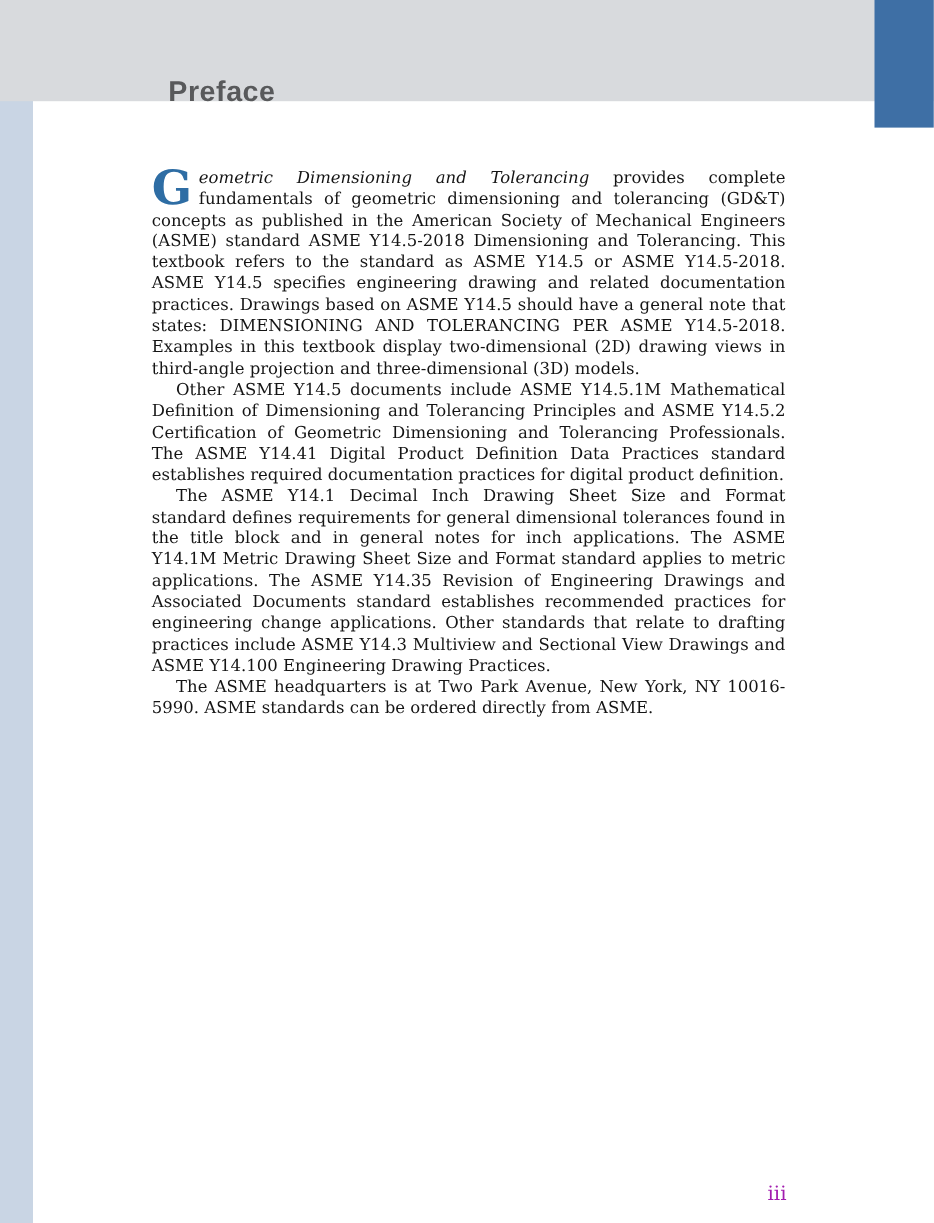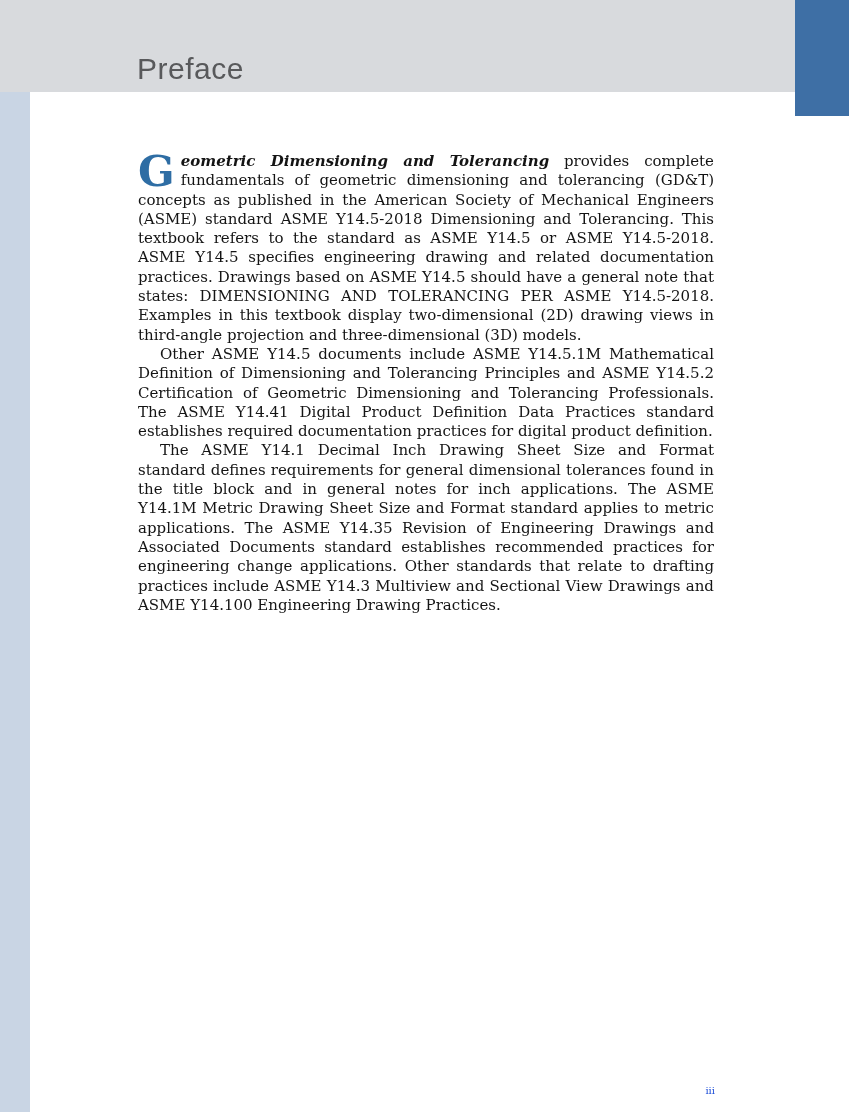--- a/index.html
+++ b/index.html
@@ -36,24 +36,24 @@
     right: 0;
     top: 0;
     width: 54px;
     height: 116px;
     background: var(--corner-color, #3e6fa5);
   }
   .title {
     position: absolute;
     left: 137px;
     top: 52px;
-    margin: 0;
+    margin: 16px;
     font-family: "Liberation Sans", "DejaVu Sans", sans-serif;
-    font-weight: 400;
-    font-size: 30px;
+    font-weight: 700;
+    font-size: 26px;
     letter-spacing: 0.5px;
     color: var(--title-color, #58595b);
     z-index: 3;
   }
   .body-text {
     position: absolute;
     left: 138px;
     top: 152px;
     width: 576px;
     font-size: 15px;
@@ -71,36 +71,37 @@
   .dropcap {
     float: left;
     font-size: 43px;
     line-height: 34px;
     font-weight: bold;
     color: var(--dropcap-color, #2e6da4);
     padding: 2px 6px 0 0;
   }
   .seg-n { font-style: normal; }
   .seg-i { }
-  .seg-bi { font-style: italic; font-weight: bold; }
+  .seg-bi { font-style: italic; font-weight: normal; }
   .page-number {
     position: absolute;
     right: 134px;
     bottom: 16px;
-    font-size: 10px;
-    color: #1d4ed8;
+    font-size: 18px;
+    color: #a21caf;
   }
 </style>
 </head>
 <body>
 
 <div class="page">
   <div class="left-strip"></div>
   <div class="top-band"></div>
   <div class="corner-block"></div>
   <h1 class="title">Preface</h1>
   <div class="body-text" id="paragraphs">
       <p class="para first"><span class="dropcap">G</span><span class="seg-bi">eometric Dimensioning and Tolerancing</span><span class="seg-n"> provides complete fundamentals of geometric dimensioning and tolerancing (GD&amp;T) concepts as published in the American Society of Mechanical Engineers (ASME) standard ASME Y14.5-2018 </span><span class="seg-i">Dimensioning and Tolerancing</span><span class="seg-n">. This textbook refers to the standard as ASME Y14.5 or ASME Y14.5-2018. ASME Y14.5 specifies engineering drawing and related documentation practices. Drawings based on ASME Y14.5 should have a general note that states: DIMENSIONING AND TOLERANCING PER ASME Y14.5-2018. Examples in this textbook display two-dimensional (2D) drawing views in third-angle projection and three-dimensional (3D) models.</span></p>
       <p class="para"><span class="seg-n">Other ASME Y14.5 documents include ASME Y14.5.1M </span><span class="seg-i">Mathematical Definition of Dimensioning and Tolerancing Principles</span><span class="seg-n"> and ASME Y14.5.2 </span><span class="seg-i">Certification of Geometric Dimensioning and Tolerancing Professionals</span><span class="seg-n">. The ASME Y14.41 </span><span class="seg-i">Digital Product Definition Data Practices</span><span class="seg-n"> standard establishes required documentation practices for digital product definition.</span></p>
       <p class="para"><span class="seg-n">The ASME Y14.1 </span><span class="seg-i">Decimal Inch Drawing Sheet Size and Format</span><span class="seg-n"> standard defines requirements for general dimensional tolerances found in the title block and in general notes for inch applications. The ASME Y14.1M </span><span class="seg-i">Metric Drawing Sheet Size and Format</span><span class="seg-n"> standard applies to metric applications. The ASME Y14.35 </span><span class="seg-i">Revision of Engineering Drawings and Associated Documents</span><span class="seg-n"> standard establishes recommended practices for engineering change applications. Other standards that relate to drafting practices include ASME Y14.3 </span><span class="seg-i">Multiview and Sectional View Drawings</span><span class="seg-n"> and ASME Y14.100 </span><span class="seg-i">Engineering Drawing Practices</span><span class="seg-n">.</span></p>
+      <p class="para"><span class="seg-n">The ASME headquarters is at Two Park Avenue, New York, NY 10016-5990. ASME standards can be ordered directly from ASME.</span></p>
     </div>
   <div class="page-number">iii</div>
 </div>
 
 </body></html>

